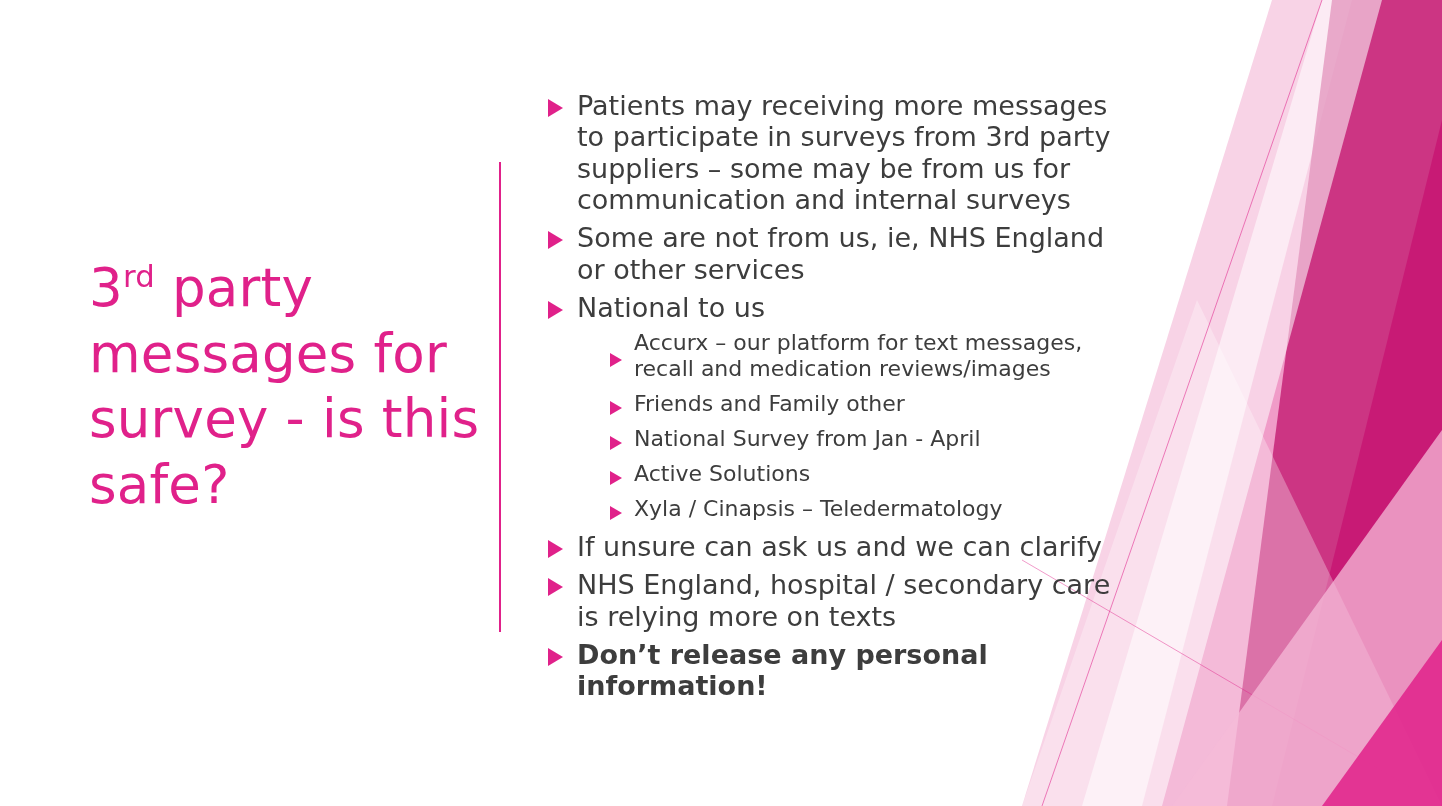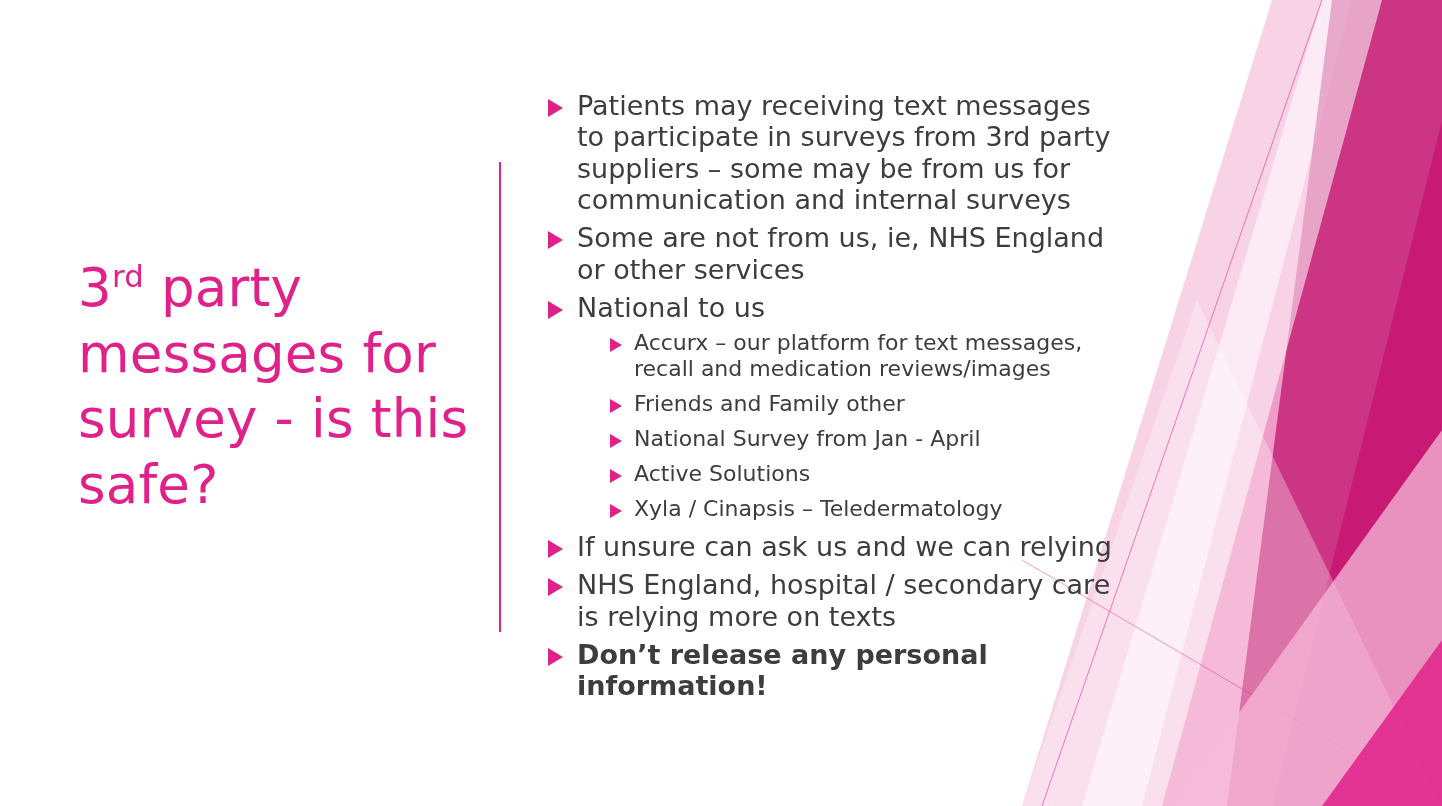--- a/index.html
+++ b/index.html
@@ -24,21 +24,21 @@
     width: 420px;
     height: 806px;
     overflow: hidden;
     pointer-events: none;
   }
   .deco svg { display: block; }
 
   
   .title-block {
     position: absolute;
-    left: 78px;
+    left: 89px;
     top: 255px;
     width: 400px;
   }
   .title {
     color: #E0218A;
     font-size: 53px;
     line-height: 1.24;
     font-weight: 400;
     letter-spacing: 0.2px;
   }
@@ -79,20 +79,21 @@
   .li.level1 .bullet {
     width: 0; height: 0;
     border-left: 15px solid #E0218A;
     border-top: 9px solid transparent;
     border-bottom: 9px solid transparent;
     margin-top: 9px;
   }
   .li.level2 {
     margin-left: 62px;
     margin-bottom: 9px;
+    align-items: center;
   }
   .li.level2 .bullet {
     width: 0; height: 0;
     border-left: 12px solid #E0218A;
     border-top: 7px solid transparent;
     border-bottom: 7px solid transparent;
     margin-top: 8px;
     margin-right: 12px;
   }
   .li .text {
@@ -132,21 +133,21 @@
   <div class="title-block">
     <div class="title"><span>3</span><sup>rd</sup><span> party messages for survey - is this safe?</span></div>
   </div>
 
   <div class="divider"></div>
 
   <div class="body-list">
 
     <div class="li level1">
       <span class="bullet"></span>
-      <span class="text">Patients may receiving text messages to participate in surveys from 3rd party suppliers – some may be from us for communication and internal surveys</span>
+      <span class="text">Patients may receiving more messages to participate in surveys from 3rd party suppliers – some may be from us for communication and internal surveys</span>
     </div>
 
     <div class="li level1">
       <span class="bullet"></span>
       <span class="text">Some are not from us, ie, NHS England or other services</span>
     </div>
 
     <div class="li level1">
       <span class="bullet"></span>
       <span class="text">National to us</span>
@@ -172,21 +173,21 @@
       <span class="text">Active Solutions</span>
     </div>
 
     <div class="li level2">
       <span class="bullet"></span>
       <span class="text">Xyla / Cinapsis – Teledermatology</span>
     </div>
 
     <div class="li level1">
       <span class="bullet"></span>
-      <span class="text">If unsure can ask us and we can relying</span>
+      <span class="text">If unsure can ask us and we can clarify</span>
     </div>
 
     <div class="li level1">
       <span class="bullet"></span>
       <span class="text">NHS England, hospital / secondary care is relying more on texts</span>
     </div>
 
     <div class="li level1 bold">
       <span class="bullet"></span>
       <span class="text">Don’t release any personal information!</span>

